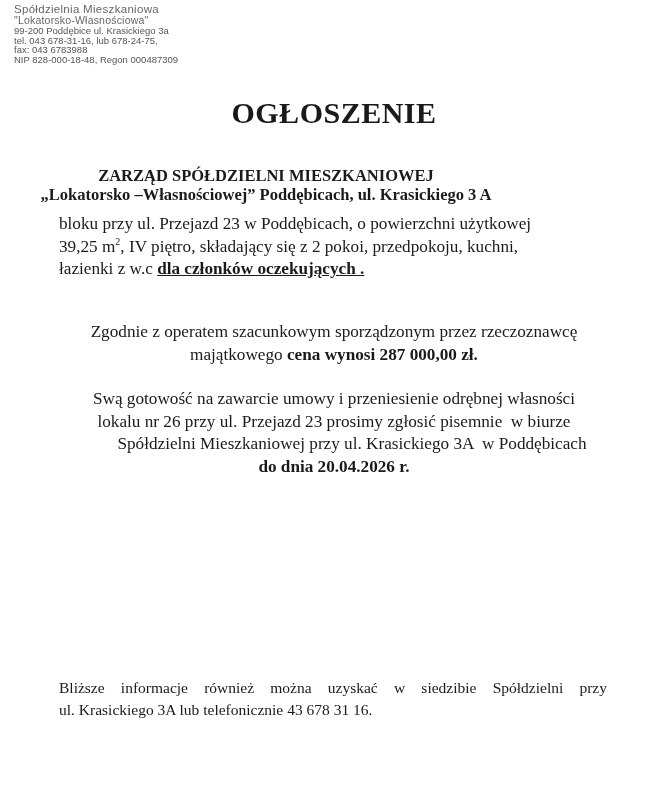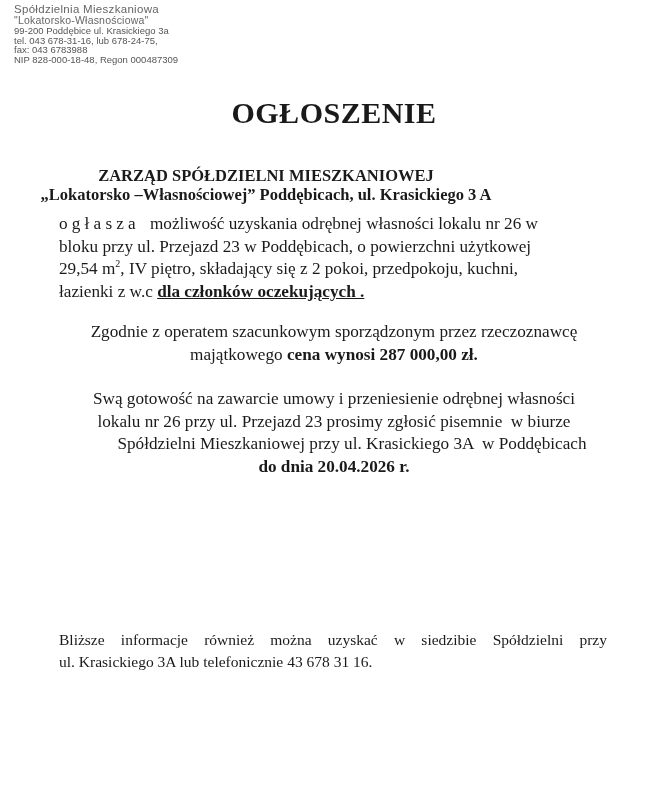--- a/index.html
+++ b/index.html
@@ -37,21 +37,21 @@
   }
   .para3 {
     position: absolute; left: 0; width: 668px; top: 388px; text-align: center;
     font-size: 17.2px; line-height: 22.5px;
   }
   .b { font-weight: bold; }
   .footer {
     position: absolute; left: 59px; width: 548px; top: 629px;
     font-size: 15.5px; line-height: 22px; text-align: justify;
   }
-  .footer .first { text-align-last: justify; display: block; word-spacing: 4px; }
+  .footer .first { text-align-last: justify; display: block; word-spacing: 4px; margin-top: 48px; }
 </style>
 </head>
 <body>
 
 <div class="stamp">
   <div class="l1">Spółdzielnia Mieszkaniowa</div>
   <div class="l2">"Lokatorsko-Własnościowa"</div>
   <div class="ls">99-200 Poddębice ul. Krasickiego 3a</div>
   <div class="ls">tel. 043 678-31-16, lub 678-24-75,</div>
   <div class="ls">fax: 043 6783988</div>
@@ -59,23 +59,22 @@
 </div>
 
 <div class="title">OGŁOSZENIE</div>
 
 <div class="board">
   <div>ZARZĄD SPÓŁDZIELNI MIESZKANIOWEJ</div>
   <div>„Lokatorsko –Własnościowej” Poddębicach, ul. Krasickiego 3 A</div>
 </div>
 
 <div class="para1">
-  <div><span class="spaced">ogłasza</span><span class="gap"></span><span>możliwość uzyskania odrębnej własności lokalu nr 26 w</span></div>
   <div>bloku przy ul. Przejazd 23 w Poddębicach, o powierzchni użytkowej</div>
-  <div><span>29,54 m</span><sup>2</sup><span>, IV piętro, składający się z 2 pokoi, przedpokoju, kuchni,</span></div>
+  <div><span>39,25 m</span><sup>2</sup><span>, IV piętro, składający się z 2 pokoi, przedpokoju, kuchni,</span></div>
   <div><span>łazienki z w.c </span><span class="bu">dla członków oczekujących .</span></div>
 </div>
 
 <div class="para2">
   <div>Zgodnie z operatem szacunkowym sporządzonym przez rzeczoznawcę</div>
   <div><span>majątkowego </span><span class="b">cena wynosi 287 000,00 zł.</span></div>
 </div>
 
 <div class="para3">
   <div>Swą gotowość na zawarcie umowy i przeniesienie odrębnej własności</div>

